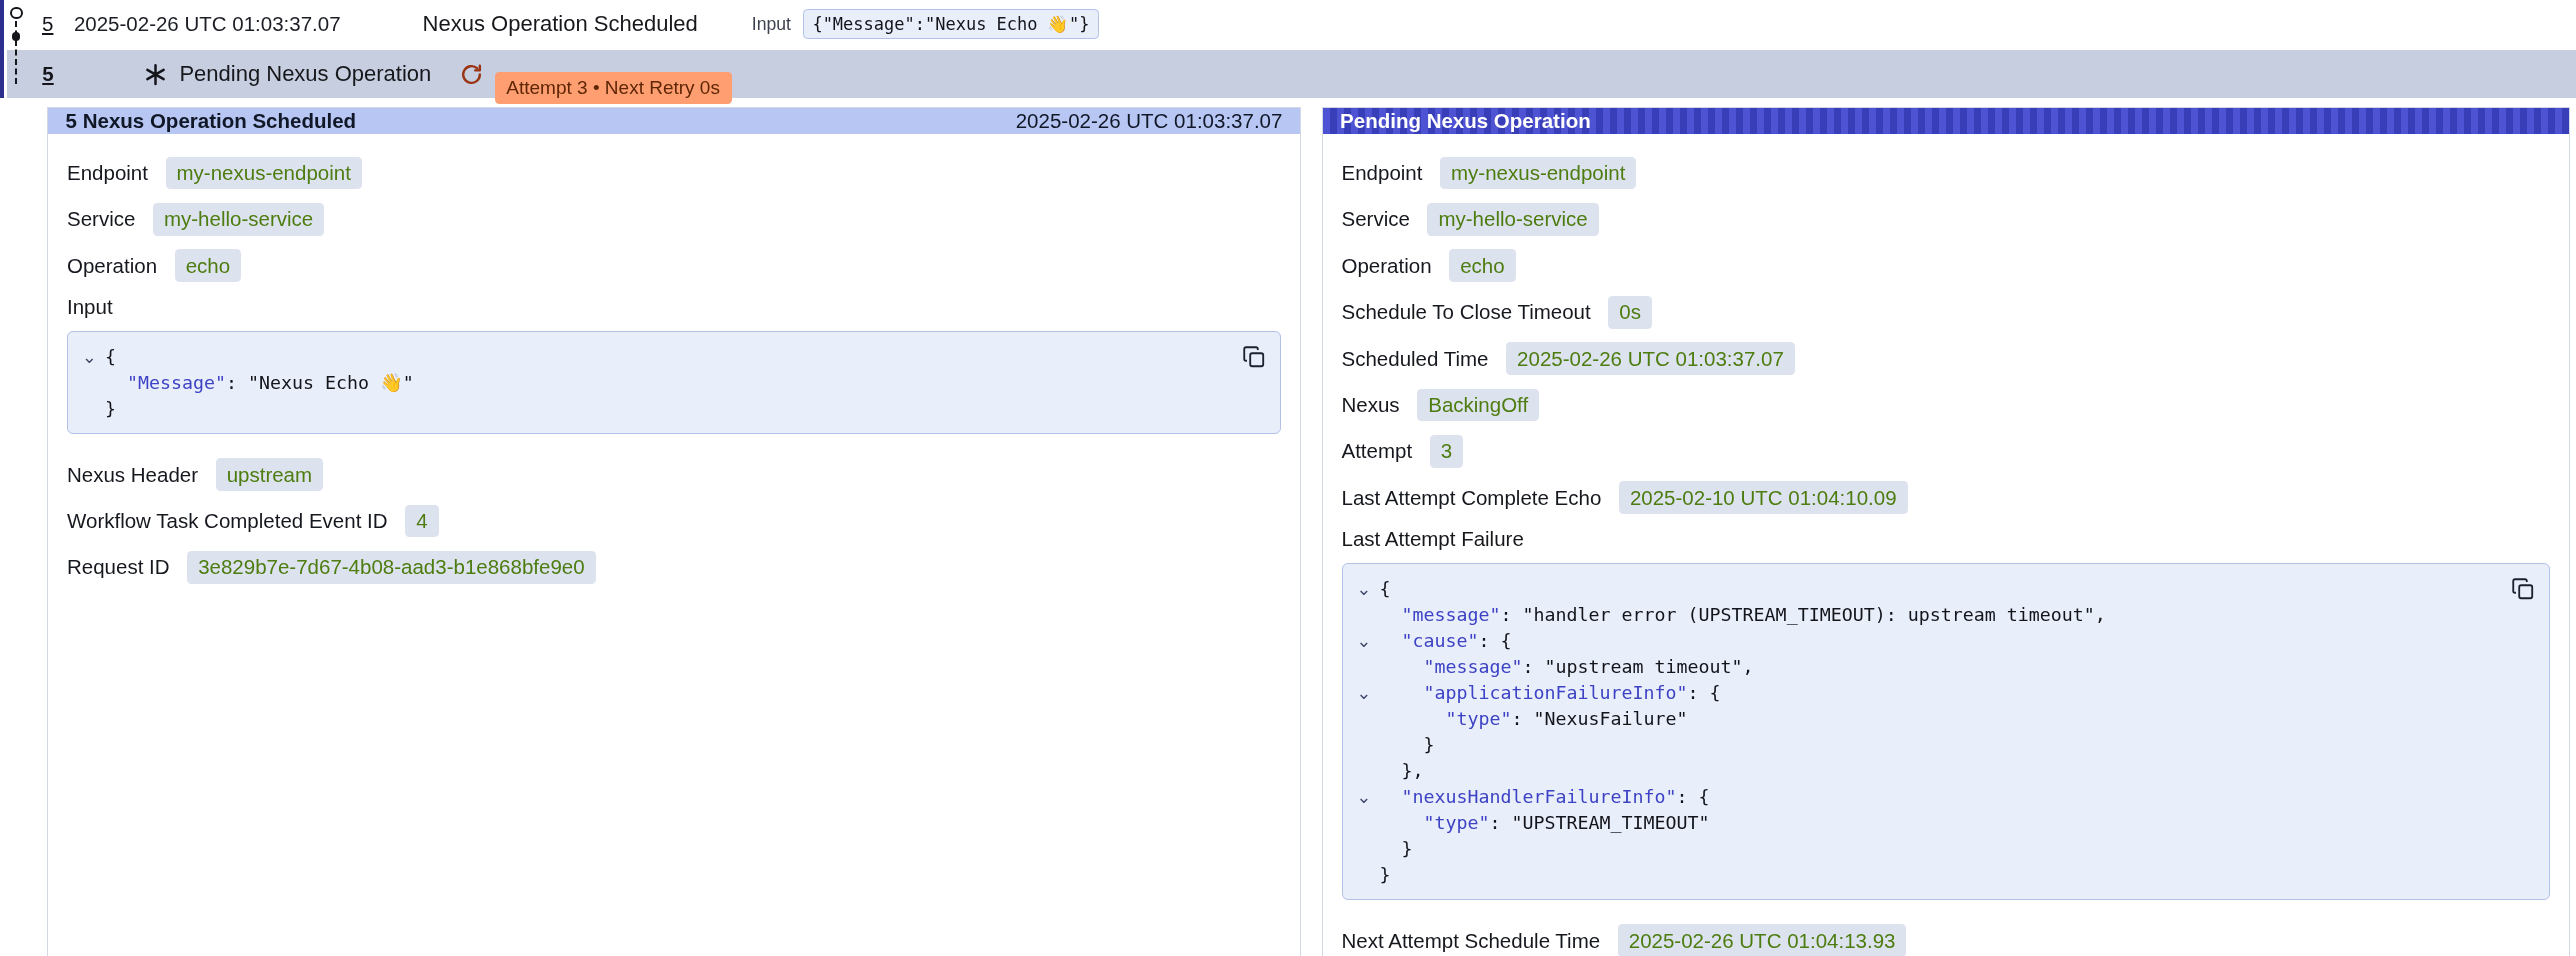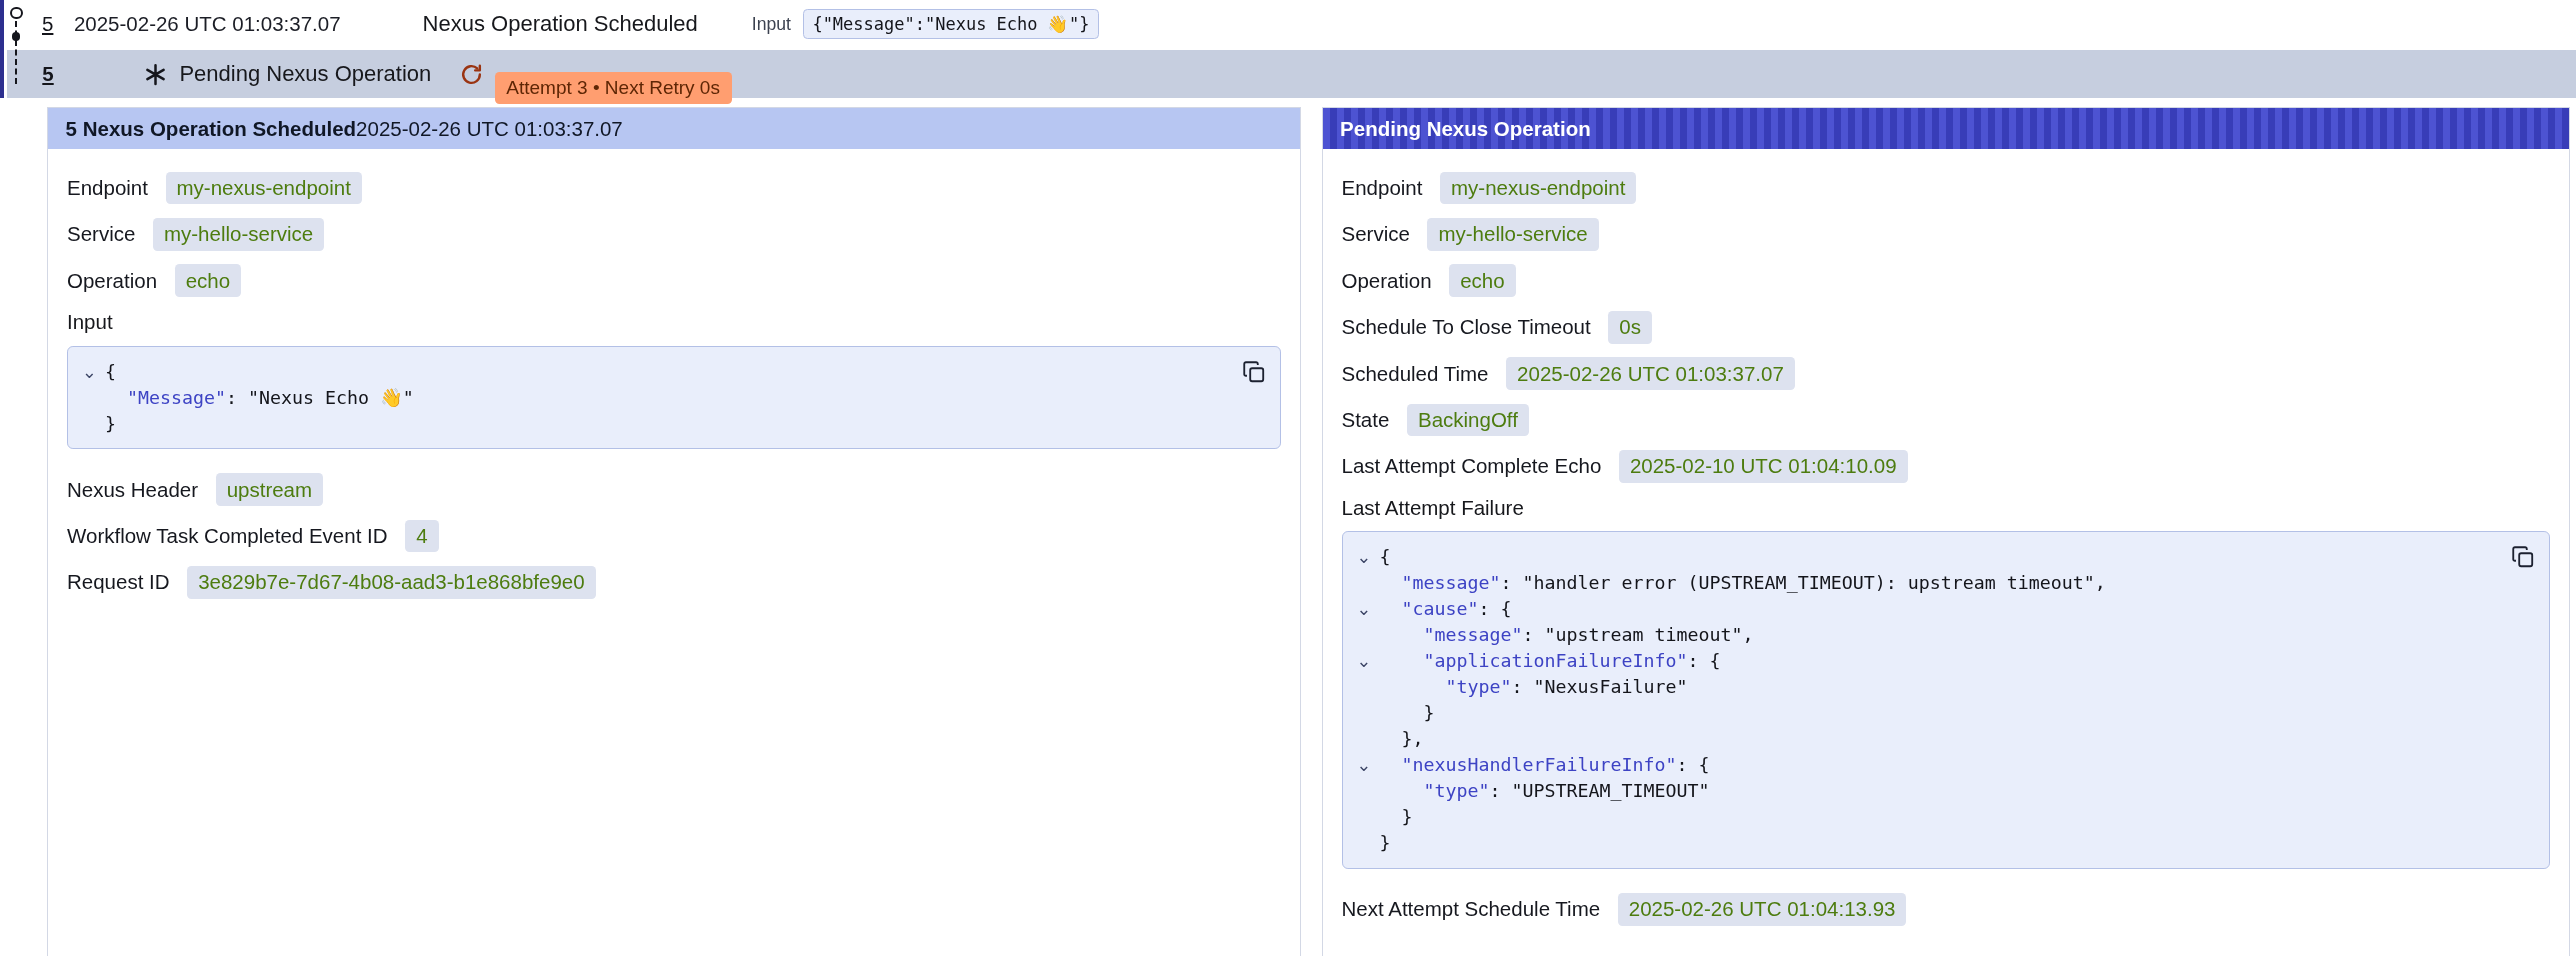--- a/index.html
+++ b/index.html
@@ -45,21 +45,21 @@
     font-size: 19px; font-weight: 500; padding: 5.1px 11.7px; border-radius: 4.4px; margin-top: 28px;
   }
 
   
   .panels { position: absolute; top: 107px; left: 47px; right: 5.9px; bottom: -29px; display: flex; gap: 20.5px; }
   .panel { background: #fff; border: 0.7px solid #d3d8e5; overflow: hidden; }
   .panel.scheduled { width: 1254px; flex: none; }
   .panel.pending { flex: 1; }
 
   .panel-header {
-    height: 41px; display: flex; align-items: center; 
+    height: 26px; display: flex; align-items: center; justify-content: space-between;
     padding: 0 17.6px; font-size: 20.5px; font-weight: 600;
   }
   .panel-header.plain { background: var(--scheduled-header-bg, #b7c6f2); color: #101726; }
   .panel-header.striped {
     background: repeating-linear-gradient(90deg,
       var(--pending-stripe-light, #4d53d2) 0 7.3px,
       var(--pending-stripe-dark, #383db8) 7.3px 14px);
     color: #ffffff;
   }
   .panel-header .hdr-time { font-weight: 500; }
@@ -200,22 +200,26 @@
           </div>
           <div class="field-row">
             <span class="field-label">Schedule To Close Timeout</span>
             <span class="field-chip">0s</span>
           </div>
           <div class="field-row">
             <span class="field-label">Scheduled Time</span>
             <span class="field-chip">2025-02-26 UTC 01:03:37.07</span>
           </div>
           <div class="field-row">
-            <span class="field-label">State</span>
+            <span class="field-label">Nexus</span>
             <span class="field-chip">BackingOff</span>
+          </div>
+          <div class="field-row">
+            <span class="field-label">Attempt</span>
+            <span class="field-chip">3</span>
           </div>
           <div class="field-row">
             <span class="field-label">Last Attempt Complete Echo</span>
             <span class="field-chip">2025-02-10 UTC 01:04:10.09</span>
           </div>
         </div>
       <div class="section-label">Last Attempt Failure</div>
       <div class="code-block">
         <div>
             <div class="code-line">

